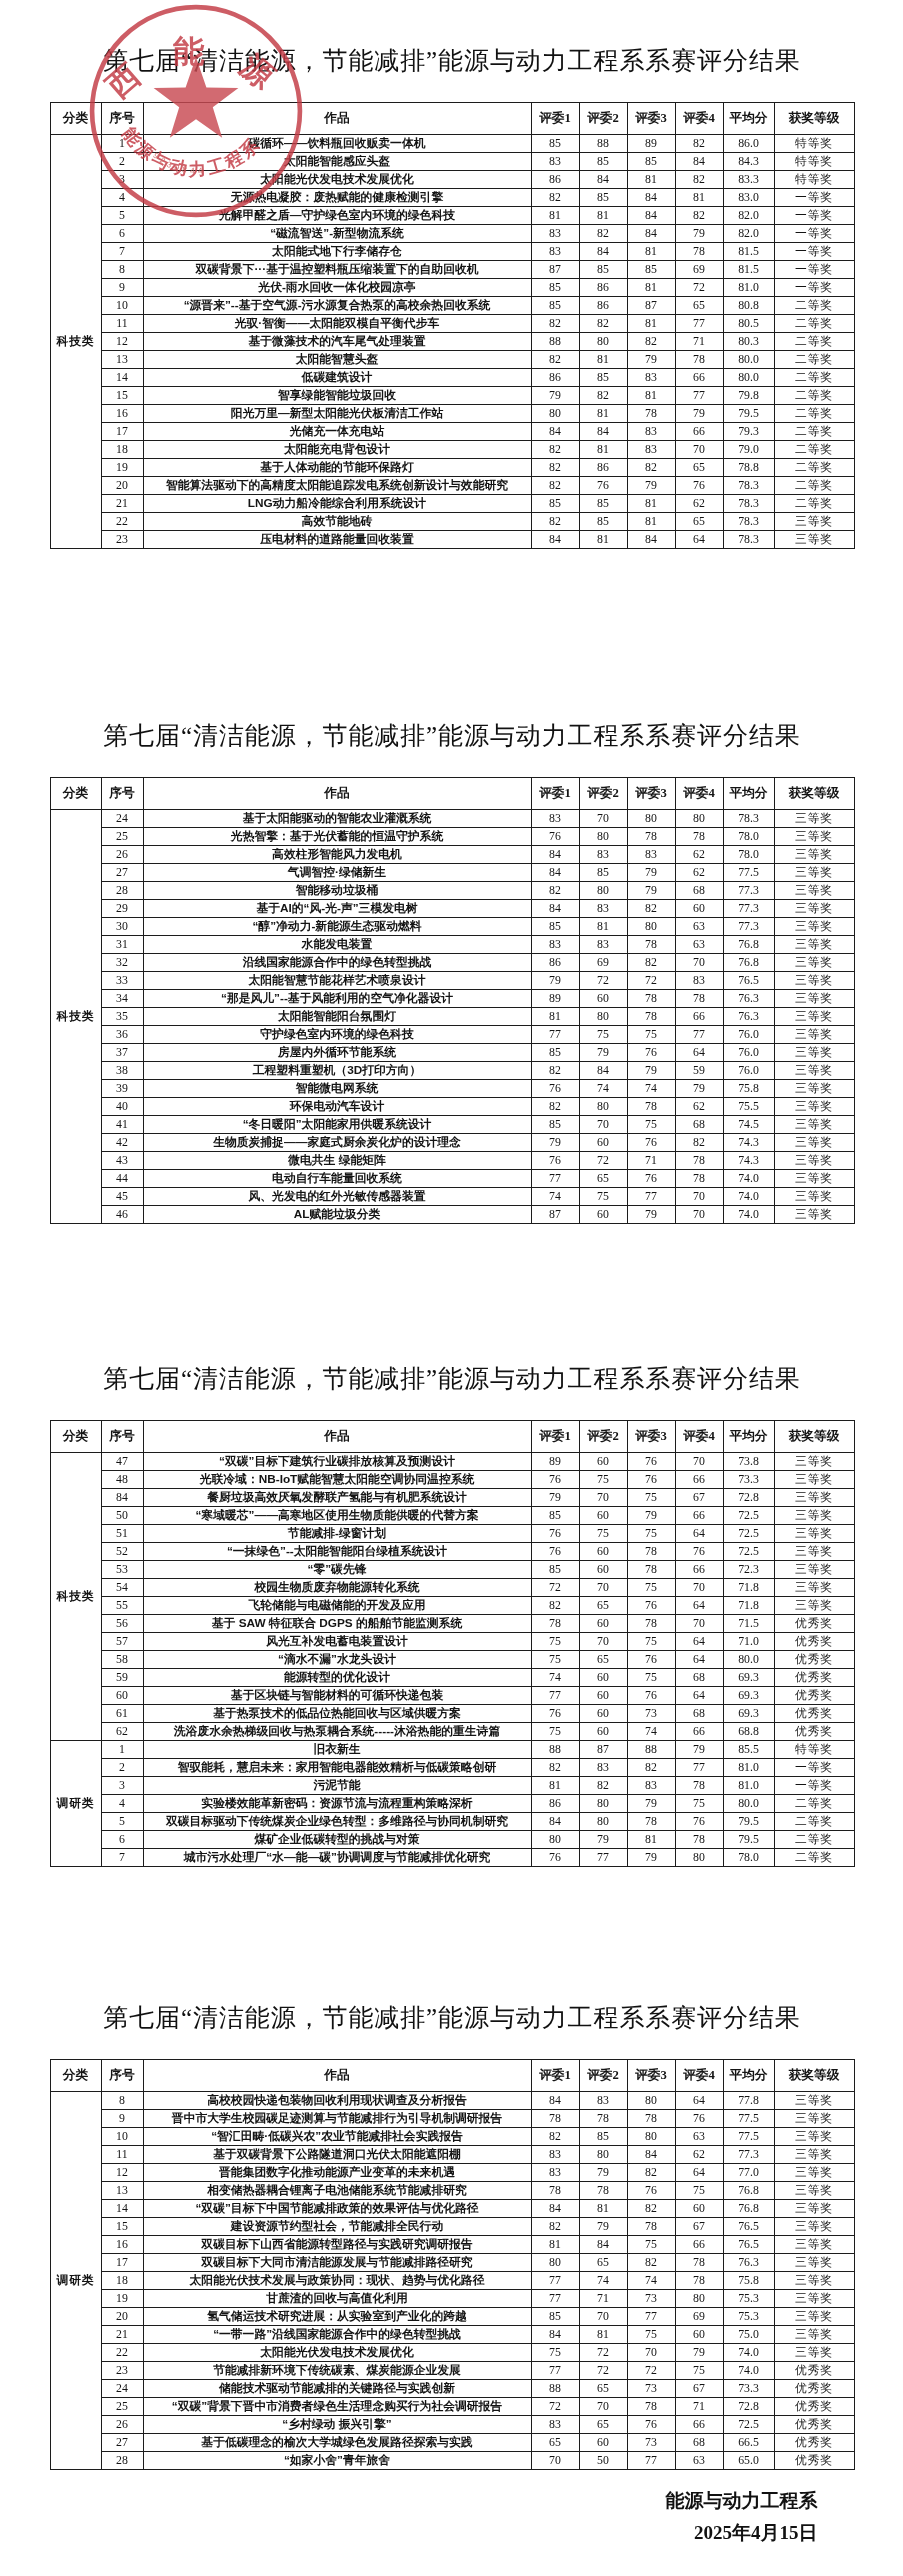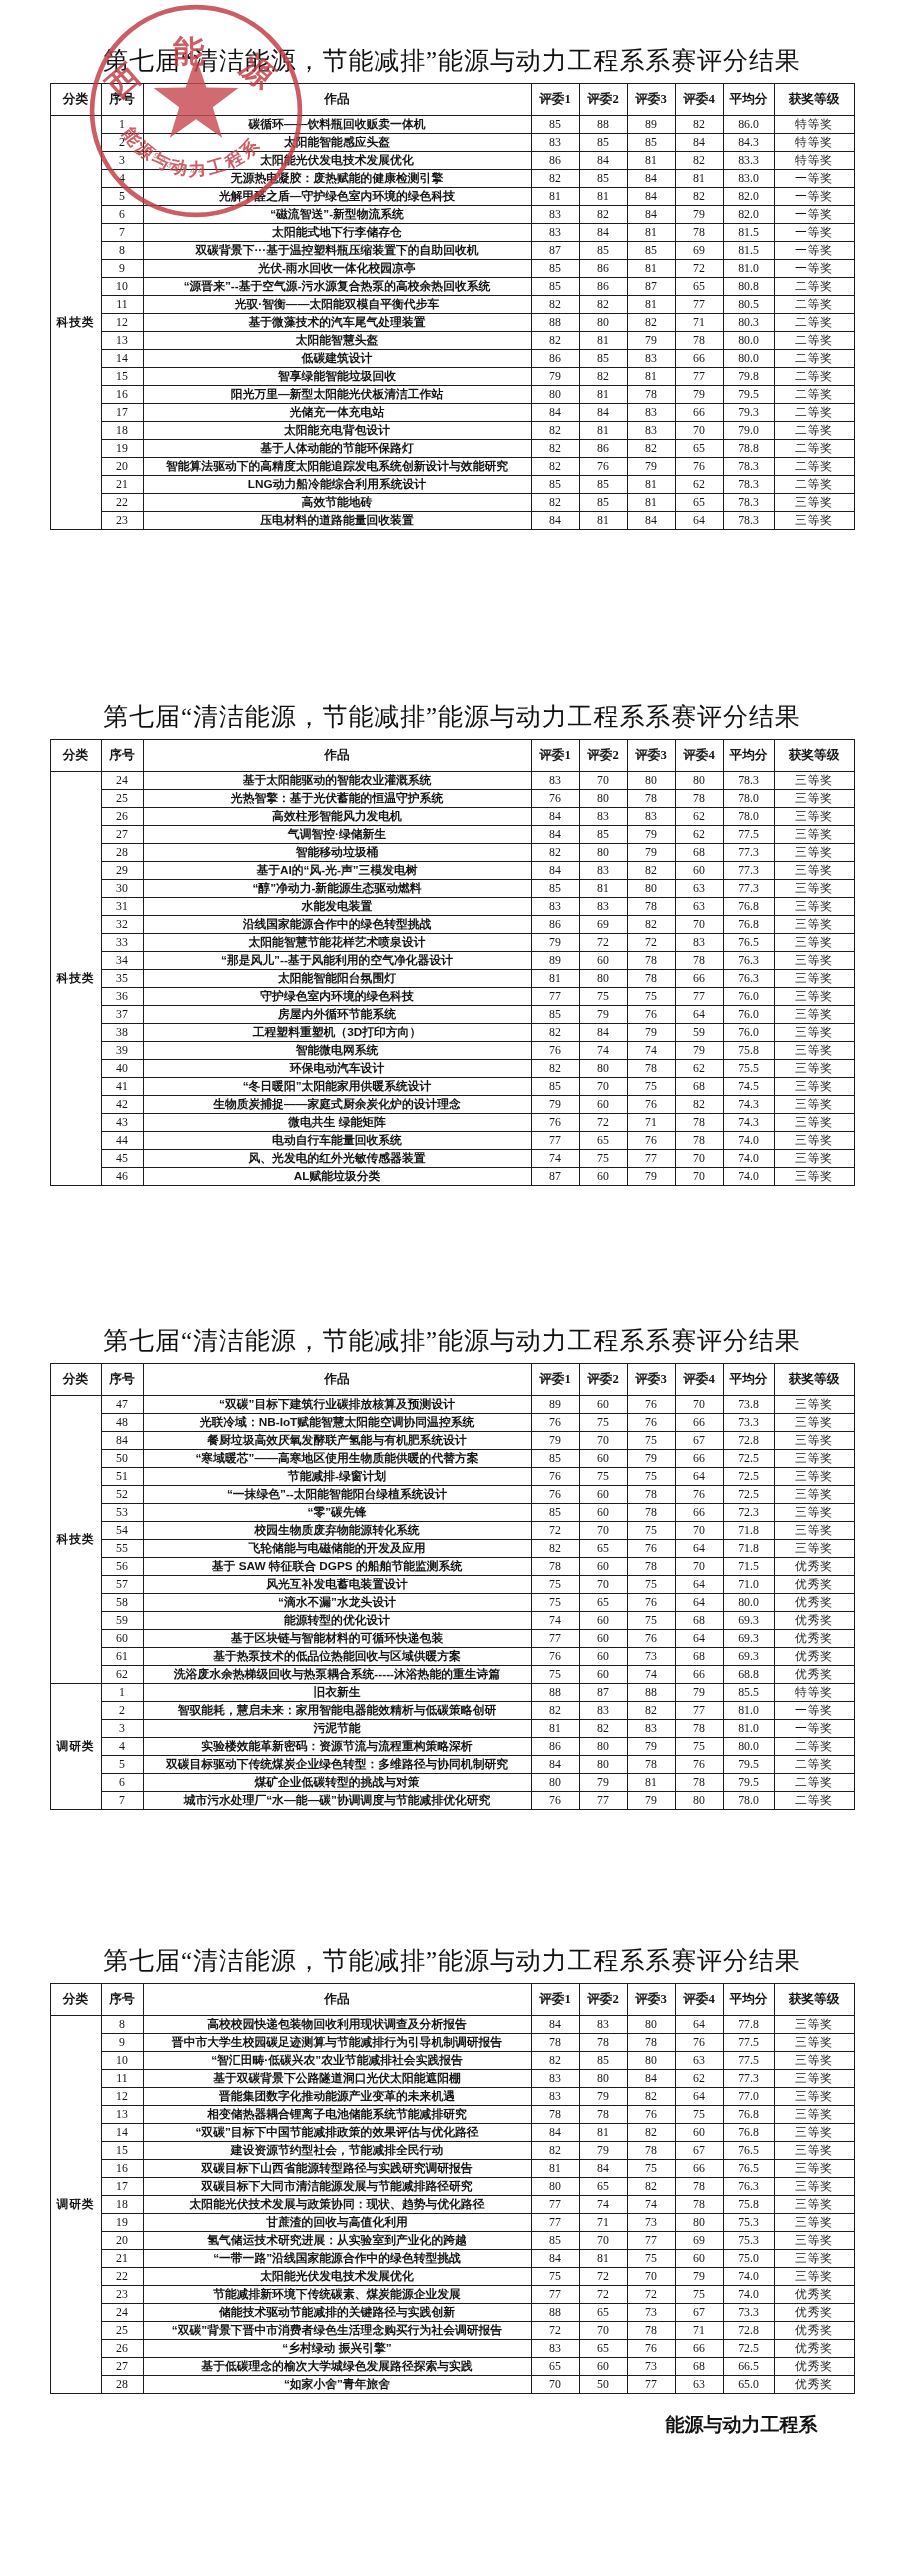--- a/index.html
+++ b/index.html
@@ -20,21 +20,21 @@
     color:#111;
   }
   .p1{padding-top:44px;}
   .p2{margin-top:170px;}
   .p3{margin-top:138px;}
   .p4{margin-top:134px;}
   table.results{
     border-collapse:collapse;
     table-layout:fixed;
     width:803px;
-    margin:6px auto 0 auto;
+    margin:25px auto 0 auto;
     border:1.8px solid #141414;
   }
   table.results th, table.results td{
     border:0.9px solid #1c1c1c;
     text-align:center;
     vertical-align:middle;
     padding:0 1.8px;
     overflow:hidden;
     white-space:nowrap;
   }
@@ -1134,15 +1134,16 @@
           <td class="score">50</td>
           <td class="score">77</td>
           <td class="score">63</td>
           <td class="avg">65.0</td>
           <td class="award">优秀奖</td>
         </tr>
       </tbody>
   </table>
   <div class="footer">
     <div>能源与动力工程系</div>
+    <div>2025年4月15日</div>
   </div>
 </div>
 
 
 </body></html>

